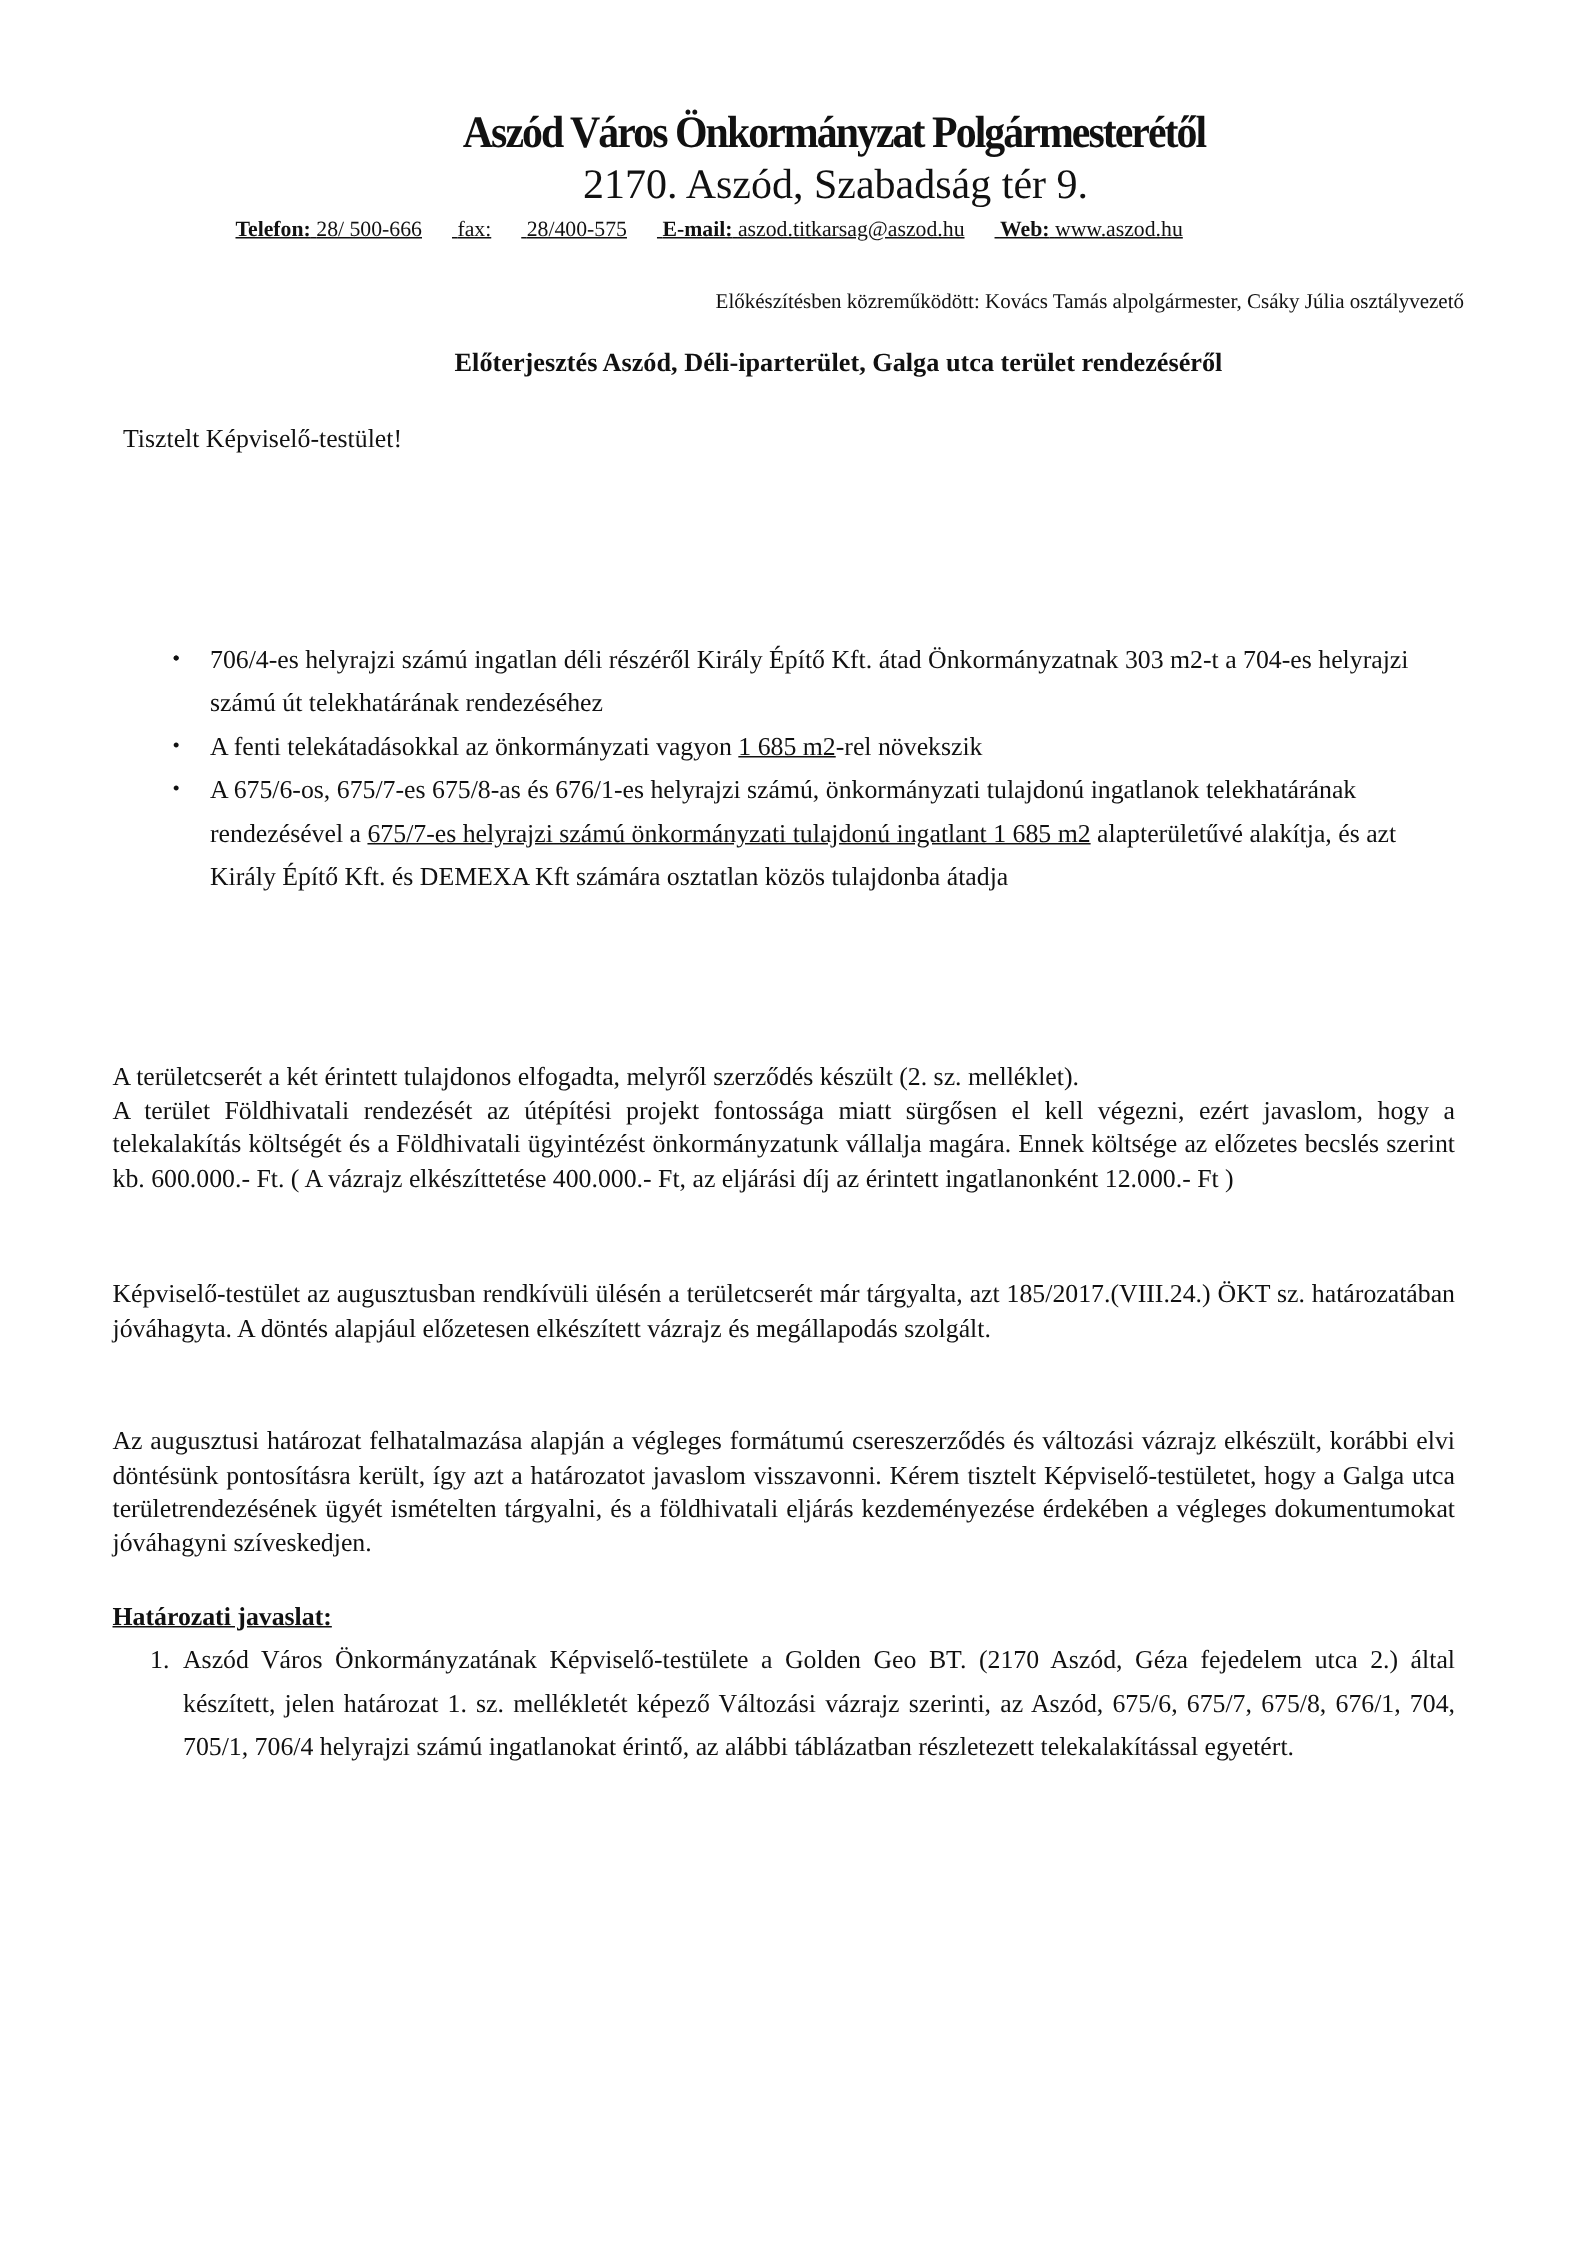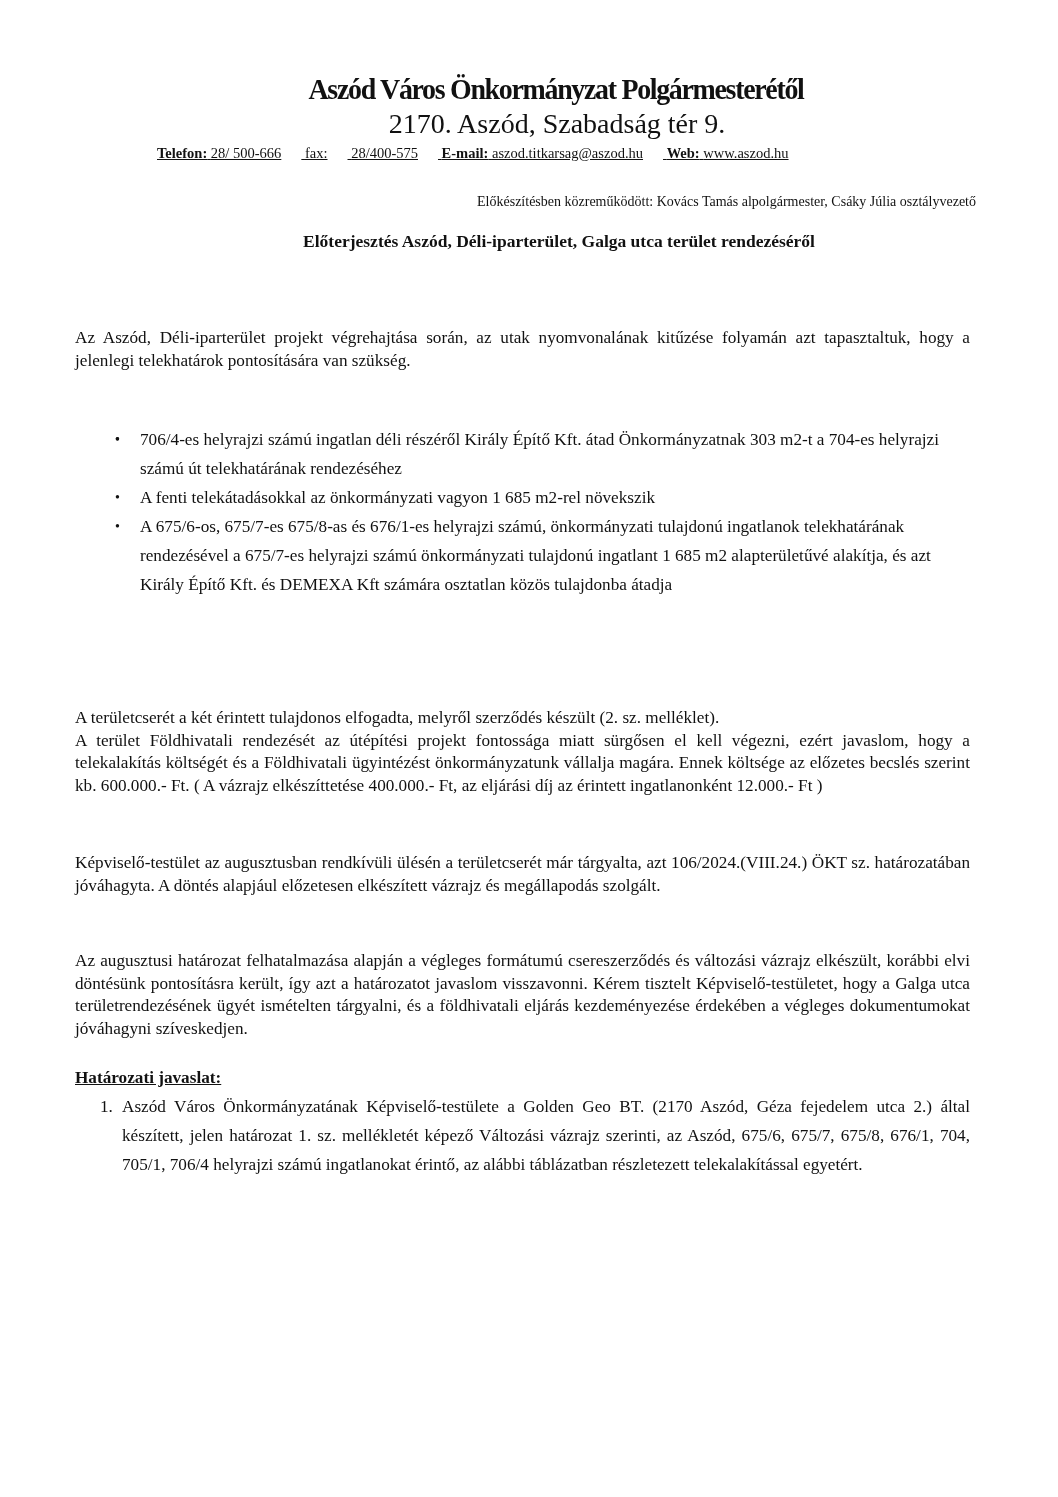--- a/index.html
+++ b/index.html
@@ -88,21 +88,21 @@
       position: relative;
       padding-left: 25px;
       margin-bottom: 0;
     }
     .bullets li .dot {
       position: absolute;
       left: 0;
       top: 0;
       font-size: 14px;
     }
-    .u { }
+    .u { text-decoration: underline; }
 
     .p2 { top: 707px; }
     .p3 { top: 852px; }
     .p4 { top: 950px; }
 
     .decision-title {
       left: 75px; top: 1068px;
       font-size: 17.2px;
       font-weight: bold;
       text-decoration: underline;
@@ -140,23 +140,23 @@
     <span><b>Telefon:</b> <span>28/ 500-666</span></span>
     <span><span>fax:</span> <span>28/400-575</span></span>
     <span><b>E-mail:</b> <span>aszod.titkarsag@aszod.hu</span></span>
     <span><b>Web:</b> <span>www.aszod.hu</span></span>
   </div>
 
   <div class="abs prepared">Előkészítésben közreműködött: Kovács Tamás alpolgármester, Csáky Júlia osztályvezető</div>
 
   <div class="abs subject">Előterjesztés Aszód, Déli-iparterület, Galga utca terület rendezéséről</div>
 
+  <div class="para greeting">Tisztelt Képviselő-testület!</div>
 
   <div class="para p1">
-    <div>Az Aszód, Déli-iparterület projekt végrehajtása során, az utak nyomvonalának kitűzése folyamán azt tapasztaltuk, hogy a jelenlegi telekhatárok pontosítására van szükség.</div>
   </div>
 
   <ul class="bullets">
     <li>
       <span class="dot">•</span>
     </li>
     <li>
       <span class="dot">•</span>
       <span>706/4-es helyrajzi számú ingatlan déli részéről Király Építő Kft. átad Önkormányzatnak 303 m2-t a 704-es helyrajzi számú út telekhatárának rendezéséhez</span>
     </li>
@@ -168,21 +168,21 @@
       <span class="dot">•</span>
       <span>A 675/6-os, 675/7-es 675/8-as és 676/1-es helyrajzi számú, önkormányzati tulajdonú ingatlanok telekhatárának rendezésével  a </span><span class="u">675/7-es helyrajzi számú önkormányzati tulajdonú ingatlant 1 685 m2</span><span> alapterületűvé alakítja, és azt Király Építő Kft. és DEMEXA Kft számára osztatlan közös tulajdonba átadja</span>
     </li>
   </ul>
 
   <div class="para p2">
     <div>A területcserét a két érintett tulajdonos elfogadta, melyről szerződés készült (2. sz. melléklet).</div>
     <div>A terület Földhivatali rendezését az útépítési projekt fontossága miatt sürgősen el kell végezni, ezért javaslom, hogy a telekalakítás költségét és a Földhivatali ügyintézést önkormányzatunk vállalja magára. Ennek költsége az előzetes becslés szerint kb. 600.000.- Ft. ( A vázrajz elkészíttetése 400.000.- Ft, az eljárási díj  az érintett ingatlanonként 12.000.- Ft )</div>
   </div>
 
-  <div class="para p3">Képviselő-testület az augusztusban rendkívüli ülésén a területcserét már tárgyalta, azt 106/2024.(VIII.24.) ÖKT sz. határozatában jóváhagyta. A döntés alapjául előzetesen elkészített vázrajz és megállapodás szolgált.</div>
+  <div class="para p3">Képviselő-testület az augusztusban rendkívüli ülésén a területcserét már tárgyalta, azt 185/2017.(VIII.24.) ÖKT sz. határozatában jóváhagyta. A döntés alapjául előzetesen elkészített vázrajz és megállapodás szolgált.</div>
 
   <div class="para p4">Az augusztusi határozat felhatalmazása alapján a végleges formátumú csereszerződés és változási vázrajz elkészült, korábbi elvi döntésünk pontosításra került, így azt a határozatot javaslom visszavonni.  Kérem tisztelt Képviselő-testületet, hogy a Galga utca területrendezésének ügyét ismételten tárgyalni, és a földhivatali eljárás kezdeményezése érdekében a végleges dokumentumokat jóváhagyni szíveskedjen.</div>
 
   <div class="abs decision-title">Határozati javaslat:</div>
 
   <ol class="decision-list">
     <li>
       <span class="num">1.</span>
       <span>Aszód Város Önkormányzatának Képviselő-testülete a Golden Geo BT. (2170 Aszód, Géza fejedelem utca 2.) által készített, jelen határozat 1. sz. mellékletét képező Változási vázrajz szerinti, az Aszód, 675/6, 675/7, 675/8, 676/1, 704, 705/1, 706/4 helyrajzi számú ingatlanokat érintő, az alábbi táblázatban részletezett telekalakítással egyetért.</span>
     </li>

